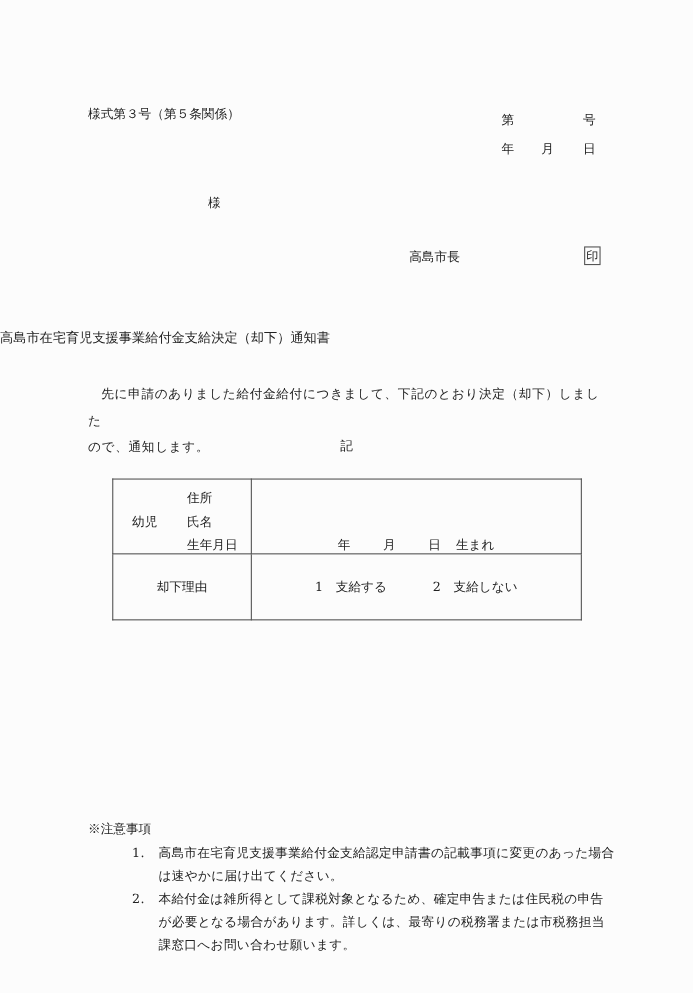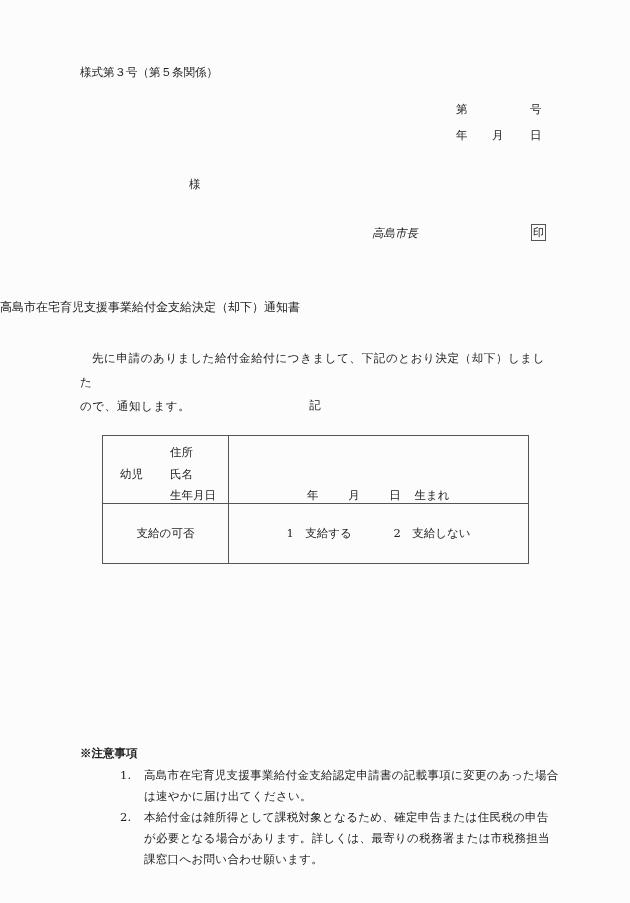--- a/index.html
+++ b/index.html
@@ -6,27 +6,27 @@
   body {
     width: 630px; height: 903px;
     background: #fcfcfc;
     color: #222;
     font-family: "DejaVu Serif", "Liberation Serif", serif;
     font-size: 11.5px;
     position: relative;
     overflow: hidden;
   }
   .abs { position: absolute; white-space: nowrap; }
-  .form-no { left: 80px; top: 65px; text-align: center; }
+  .form-no { left: 80px; top: 96px; text-align: center; }
   .num-line { left: 456px; top: 102px; width: 84px; }
   .num-line span { position: absolute; top: 0; }
   .date-line { left: 456px; top: 128px; width: 84px; }
   .date-line span { position: absolute; top: 0; }
   .addressee { left: 189px; top: 177px; }
-  .issuer { left: 372px; top: 226px; font-style: italic; }
+  .issuer { left: 372px; top: 226px; }
   .seal {
     left: 531px; top: 224px;
     border: 1px solid #555;
     padding: 0 1px;
     line-height: 15px;
     font-size: 11px;
   }
   .title { left: 0; width: 630px; top: 299px; text-align: left; font-size: 12px; }
   .body-text { left: 80px; top: 346px; width: 470px; line-height: 24px; white-space: normal; letter-spacing: 0.6px; }
   .body-text .indent { padding-left: 12px; }
@@ -47,21 +47,21 @@
     font-size: 11.5px;
   }
   table.main td.label { width: 125px; }
   .child-cell { position: relative; height: 67px; }
   .child-cell .c-main { position: absolute; left: 17px; top: 31px; }
   .child-cell .c-sub { position: absolute; left: 67px; text-align: center; }
   .child-value { position: relative; }
   .child-value .birth { position: absolute; left: 78px; top: 52px; word-spacing: 0; }
   .birth span { display: inline-block; }
 
-  .notes-head { left: 80px; top: 746px; font-weight: bold; }
+  .notes-head { left: 80px; top: 746px; }
   .note { left: 120px; width: 440px; line-height: 21px; white-space: normal; letter-spacing: 0.3px; }
   .note .num { position: absolute; left: 0; top: 0; }
   .note .txt { display: block; padding-left: 24px; text-indent: 0; }
   .note1 { top: 765px; }
   .note2 { top: 807px; }
 </style>
 </head>
 <body>
 
 <div class="abs form-no">様式第３号（第５条関係）</div>
@@ -103,21 +103,21 @@
     <td class="child-value">
       <div class="birth">
         <span>年</span>
         <span style="margin-left:26px">月</span>
         <span style="margin-left:26px">日</span>
         <span style="margin-left:10px">生まれ</span>
       </div>
     </td>
   </tr>
   <tr>
-    <td class="label" style="height:59px">支給の可否</td>
+    <td class="label" style="height:59px">却下理由</td>
     <td>
       <span>1　支給する</span>
       <span style="margin-left:38px">2　支給しない</span>
     </td>
   </tr>
 </tbody>
   </table>
 
 <div class="abs notes-head">※注意事項</div>
 

